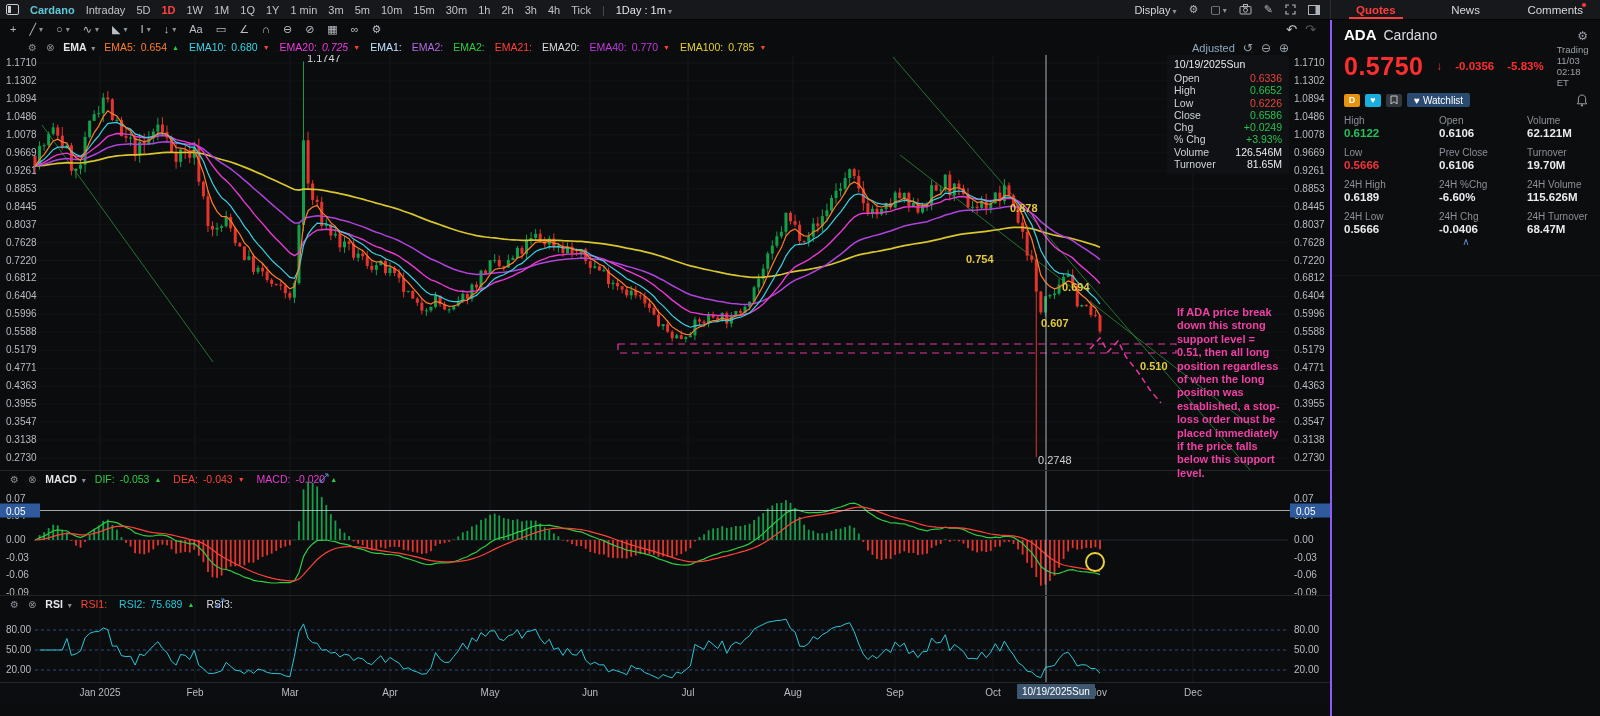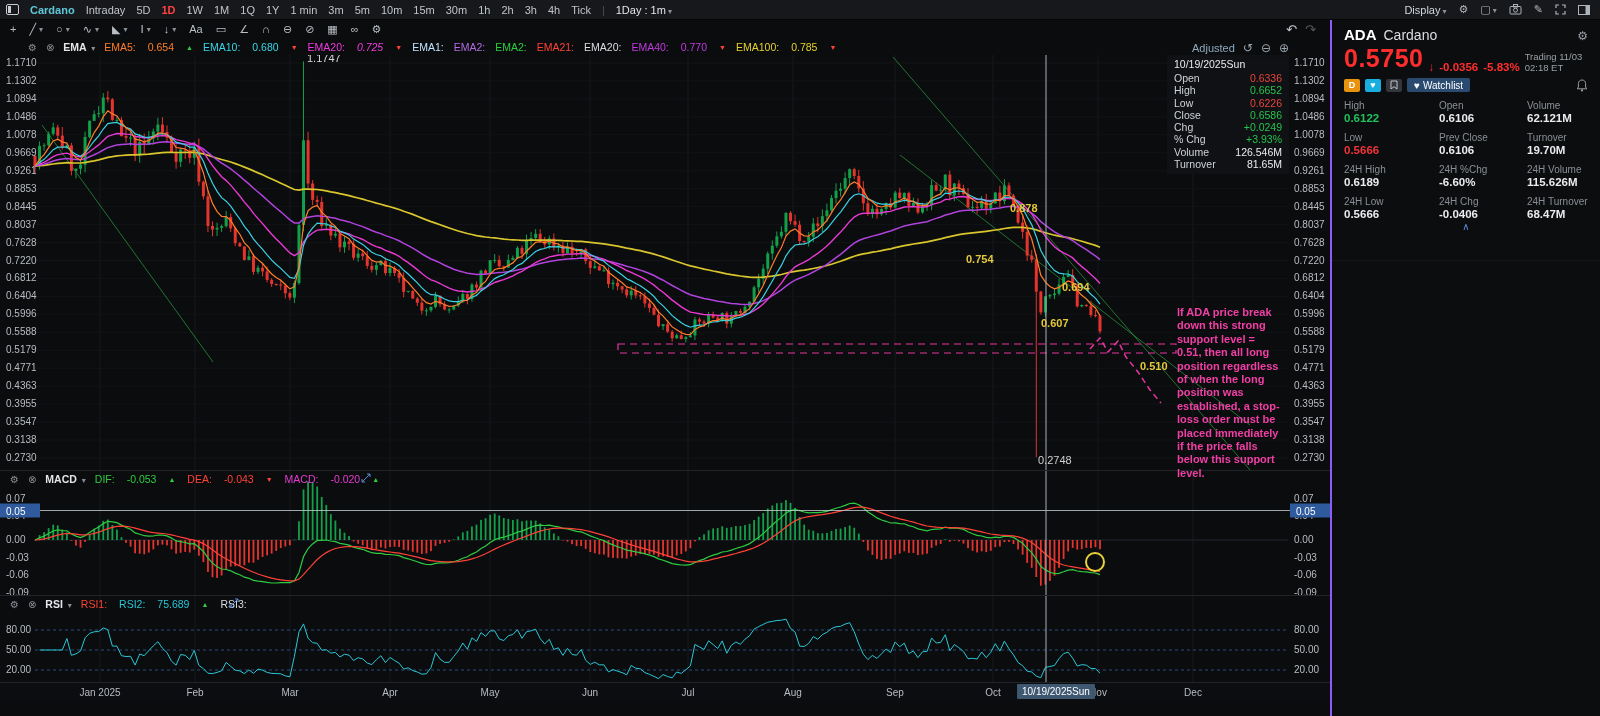--- a/index.html
+++ b/index.html
@@ -27,21 +27,21 @@
 .s-tab .dot{position:absolute;top:3px;right:14px;width:4px;height:4px;border-radius:50%;background:#ff3d3d}
 
 #chart-area{position:absolute;top:20px;left:0;width:1330px;height:696px;background:#0b0c0e}
 .toolbar{position:absolute;top:0;left:0;height:18px;display:flex;align-items:center;gap:13px;
   padding-left:10px;font-size:11px;color:#b9bfc6;z-index:20}
 .toolbar .tool{display:flex;align-items:center;gap:1px;cursor:pointer}
 .ema-row{position:absolute;top:18px;left:0;height:18px;display:flex;align-items:center;gap:9px;
   padding-left:28px;font-size:10.5px;z-index:20;white-space:nowrap}
 .ind-icon{color:#8a9097;font-size:10px;cursor:pointer}
 .ind-name{color:#e4e6e9;font-weight:bold}
-.ema-it{display:flex;gap:12px;align-items:center}
+.ema-it{display:flex;gap:5px;align-items:center}
 .arr{font-size:7px}
 .undoredo{position:absolute;top:2px;left:1286px;z-index:21;font-size:13px}
 .undoredo .u{color:#c2c7cd;cursor:pointer}.undoredo .r{color:#54585d;margin-left:8px}
 .adjusted-row{position:absolute;top:21px;left:1192px;z-index:21;font-size:11px;color:#8fa9c0;
   display:flex;gap:8px;align-items:center}
 .adjusted-row .ic{color:#9aa5ae;font-size:12px;cursor:pointer}
 svg{position:absolute;left:0;display:block}
 #main-svg{top:35px}
 #macd-svg{top:450px}
 #rsi-svg{top:575px}
@@ -61,21 +61,21 @@
   border-top:1px solid #222428;font-size:10px;color:#b8bcc2;z-index:20}
 #xaxis .m{position:absolute;top:4px;transform:translateX(-50%)}
 #xaxis .xtag{position:absolute;top:1px;height:15px;padding:0 5px;background:#3f5871;color:#fff;
   display:flex;align-items:center;border-radius:1px}
 
 #sidebar{position:absolute;top:20px;left:1330px;width:270px;height:696px;background:#0c0d0f;border-left:2px solid #8b5cf6}
 .sb-head{padding:6px 12px 0 12px;display:flex;align-items:baseline;gap:7px}
 .sb-sym{font-size:15px;font-weight:bold;color:#fff}
 .sb-name{font-size:14px;color:#dadde1}
 .sb-gear{margin-left:auto;color:#9aa0a6;font-size:12px;cursor:pointer}
-.sb-price-row{padding:1px 12px 0 12px;display:flex;align-items:flex-end;gap:5px}
+.sb-price-row{padding:1px 12px 0 12px;display:flex;align-items:center;gap:13px}
 .sb-price{font-size:25px;font-weight:bold;color:#ff2e2e;letter-spacing:.5px}
 .sb-chg{font-size:11.5px;font-weight:bold;color:#ff2e2e}
 .sb-status{margin-left:auto;font-size:9.5px;color:#9aa0a6}
 .badge-row{padding:5px 12px 0 12px;display:flex;align-items:center;gap:5px}
 .bdg{width:16px;height:13px;border-radius:2px;display:flex;align-items:center;justify-content:center;
   font-size:9px;font-weight:bold;color:#fff;cursor:pointer}
 .watchlist{height:14px;padding:0 7px;border-radius:2px;background:#2b4a70;color:#fff;font-size:10px;
   display:flex;align-items:center;gap:3px;cursor:pointer}
 .bell{margin-left:auto;cursor:pointer}
 .stats{margin:8px 12px 0 12px;display:grid;grid-template-columns:95px 88px 75px;row-gap:7px}
@@ -137,20 +137,28 @@
       <span>
           <svg width="11" height="11" style="position:static">
             <path d="M1 4V1h3M7 1h3v3M10 7v3H7M4 10H1V7" fill="none" stroke="#aeb4bb" stroke-width="1.2"></path>
           </svg>
         </span>
       <span>
           <svg width="12" height="10" style="position:static">
             <rect x="0.5" y="0.5" width="11" height="9" fill="none" stroke="#aeb4bb"></rect>
             <rect x="7.5" y="0.5" width="4" height="9" fill="#aeb4bb"></rect>
           </svg>
+        </span>
+    </div>
+    <div class="tb-tabs">
+      <span class="s-tab active">Quotes</span>
+      <span class="s-tab">News</span>
+      <span class="s-tab">
+          <span>Comments</span>
+          <span class="dot"></span>
         </span>
     </div>
   </div>
 
   <div id="chart-area">
     <div class="toolbar" id="draw-toolbar">
         <span class="tool">
           <span>+</span>
         </span>
         <span class="tool">

